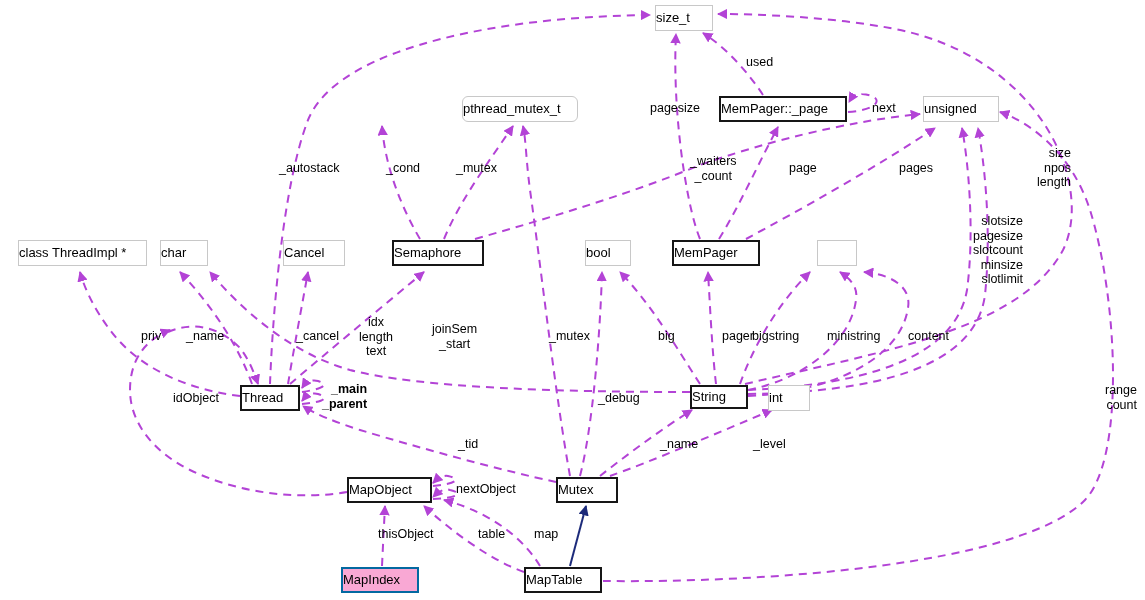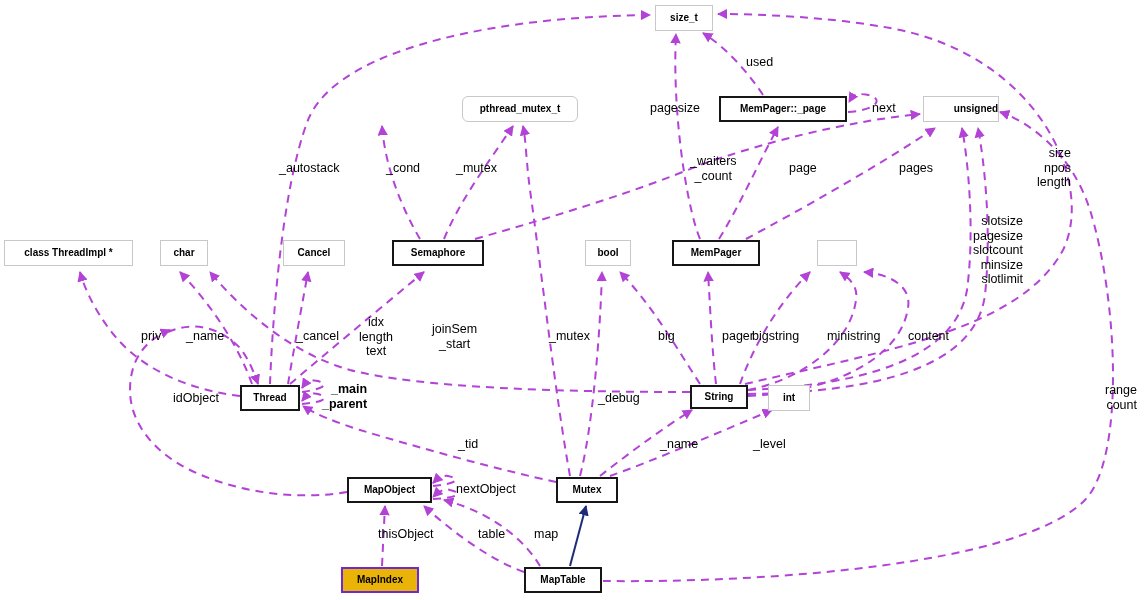--- a/index.html
+++ b/index.html
@@ -23,38 +23,36 @@
     left: 0;
     top: 0;
     width: 1145px;
     height: 600px;
   }
   .node {
     position: absolute;
     box-sizing: border-box;
     display: flex;
     align-items: center;
-    justify-content: center;
-    font-size: 10px;
+    font-size: 13px;
     line-height: 14px;
     color: #000000;
     background: #ffffff;
     white-space: nowrap;
     letter-spacing: 0px;
-    font-weight: bold;
   }
   .node.thin {
     border: 1px solid #c8c8c8;
   }
   .node.bold {
     border: 2px solid #161616;
   }
   .node.filled {
-    border: 2px solid #6d28d9;
-    background: #eab308;
+    border: 2px solid #0369a1;
+    background: #f9a8d4;
   }
   .edge-label {
     position: absolute;
     font-size: 12.5px;
     line-height: 14.5px;
     color: #000000;
     white-space: pre;
     background: transparent;
     pointer-events: none;
   }
@@ -158,25 +156,25 @@
 
   <div class="node thin" style="left:655px; top:5px;   width:58px;  height:26px;">
       <span>size_t</span>
     </div>
   <div class="node thin" style="left:462px; top:96px;  width:116px; height:26px;border-radius:6px;">
       <span>pthread_mutex_t</span>
     </div>
   <div class="node bold" style="left:719px; top:96px;  width:128px; height:26px;">
       <span>MemPager::_page</span>
     </div>
-  <div class="node thin" style="left:923px; top:96px;  width:76px;  height:26px;padding-left:30px;">
+  <div class="node thin" style="left:923px; top:96px;  width:76px;  height:26px;">
       <span>unsigned</span>
     </div>
 
-  <div class="node thin" style="left:4px;   top:240px; width:129px; height:26px;">
+  <div class="node thin" style="left:18px;   top:240px; width:129px; height:26px;">
       <span>class ThreadImpl *</span>
     </div>
   <div class="node thin" style="left:160px; top:240px; width:48px;  height:26px;">
       <span>char</span>
     </div>
   <div class="node thin" style="left:283px; top:240px; width:62px;  height:26px;">
       <span>Cancel</span>
     </div>
   <div class="node bold" style="left:392px; top:240px; width:92px;  height:26px;">
       <span>Semaphore</span>

